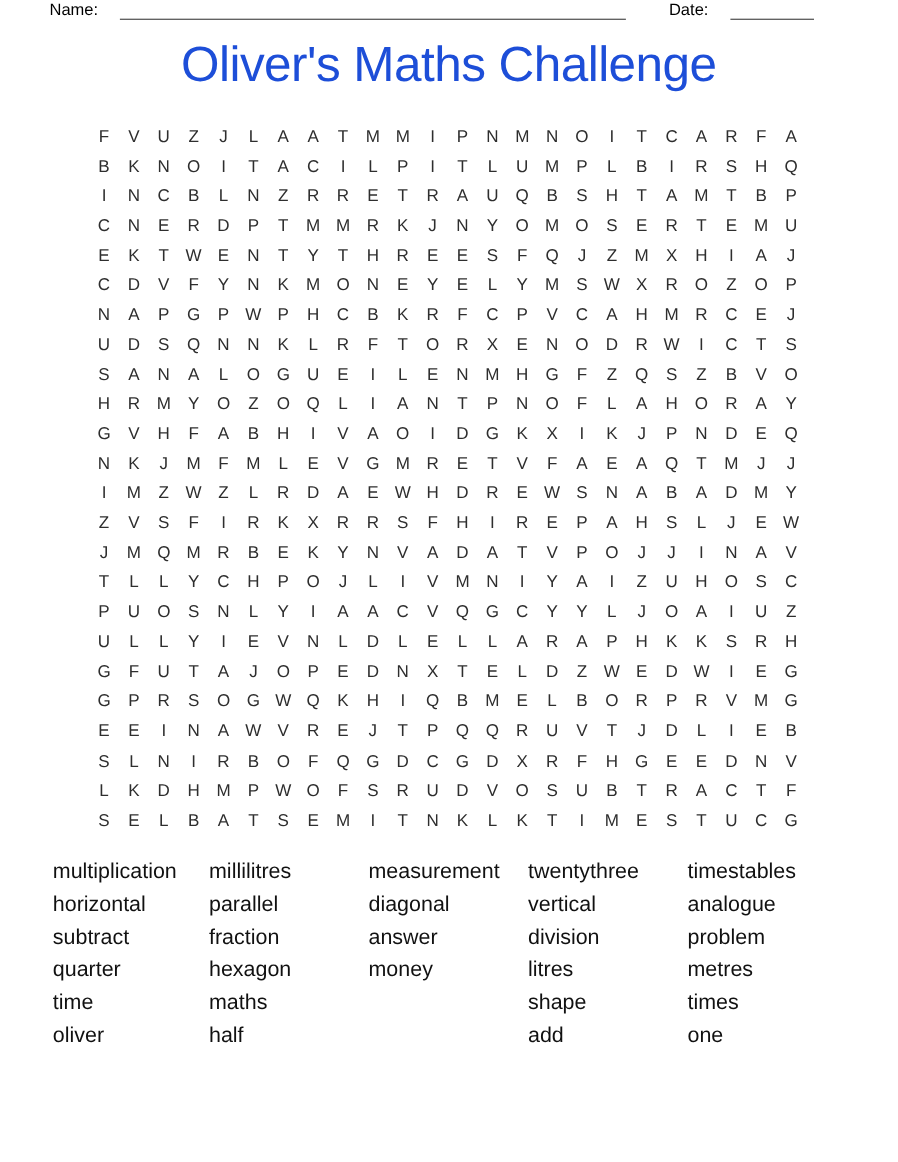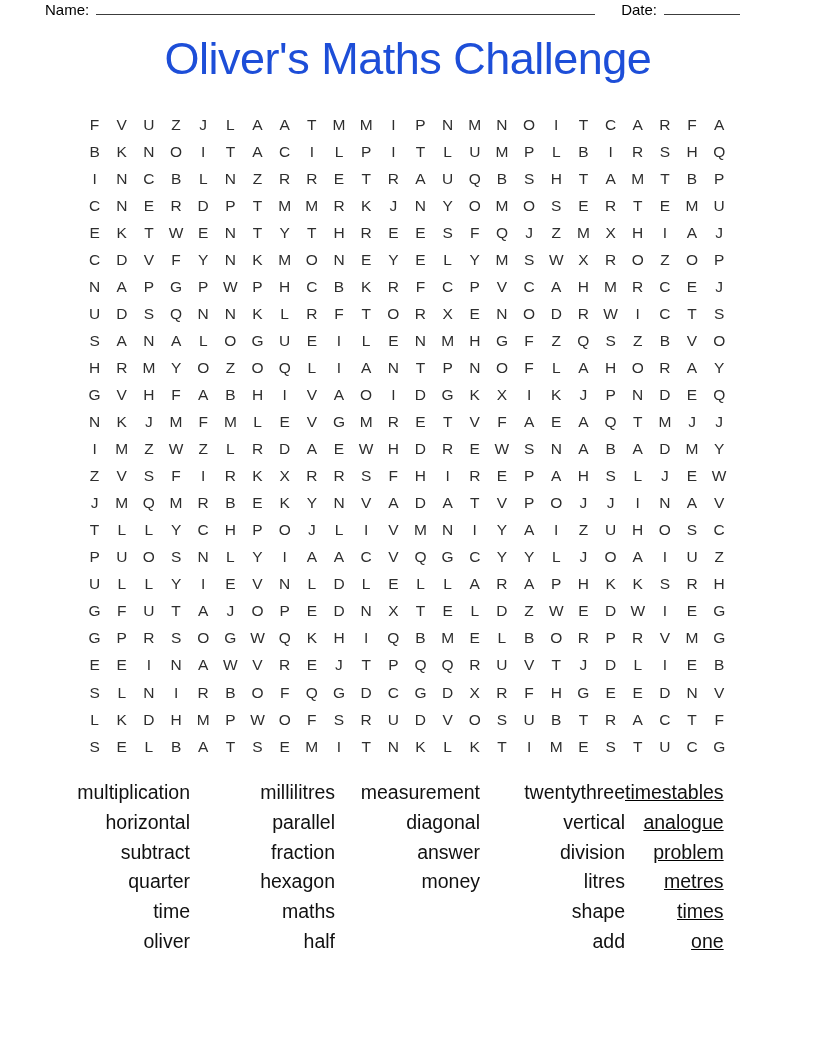--- a/index.html
+++ b/index.html
@@ -20,22 +20,24 @@
     inset: 0;
     background: #ffffff;
   }
   
   .header-row {
     position: absolute;
     top: 1px;
     left: 45px;
     right: 76px;
     display: flex;
+    align-items: flex-end;
     font-size: 15px;
     line-height: 18px;
+    gap: 13px;
   }
   .header-label {
     white-space: nowrap;
     padding-bottom: 0;
   }
   .fill-line {
     flex: 1 1 auto;
     height: 13px;
     border-bottom: 1.4px solid #3c3c3c;
     margin: 0 26px 1px 7px;
@@ -77,26 +79,26 @@
   }
   
   .words {
     position: absolute;
     top: 778px;
     left: 48px;
     right: 40px;
     display: flex;
     align-items: flex-start;
   }
-  .word-col { flex: 0 0 auto; text-align: right; }
+  .word-col { flex: 0 0 auto; }
   .word-col:nth-child(1) { width: 142px; }
   .word-col:nth-child(2) { width: 145px; }
   .word-col:nth-child(3) { width: 145px; }
   .word-col:nth-child(4) { width: 145px; }
-  .word-col:nth-child(5) { width: auto; text-decoration: underline; }
+  .word-col:nth-child(5) { width: auto; }
   .word {
     font-size: 19.5px;
     line-height: 29.8px;
     font-weight: 500;
     color: #111;
     white-space: nowrap;
   }
 </style>
 </head>
 <body>

